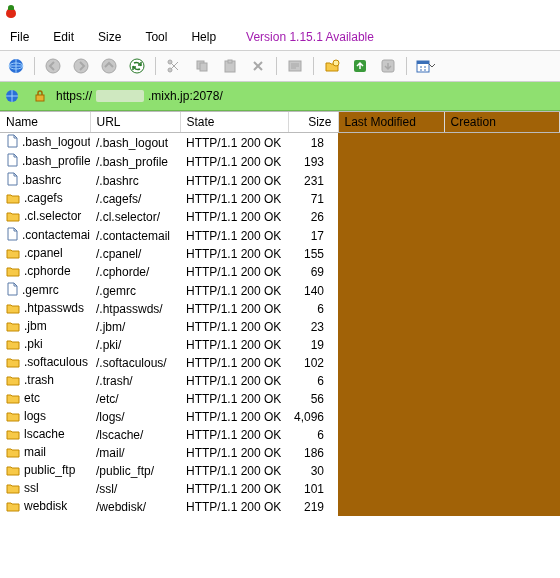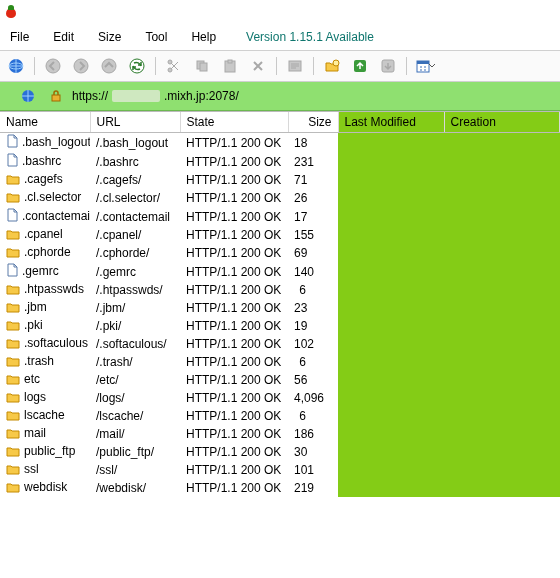--- a/index.html
+++ b/index.html
@@ -3,36 +3,36 @@
 <meta charset="utf-8">
 <style>
   html,body{margin:0;padding:0;font-family:"MS PGothic","Meiryo",sans-serif;font-size:12px;background:#fff;color:#000;overflow:hidden}
   body{width:560px;height:578px}
   .titlebar{height:20px;background:#fff;display:flex;align-items:center;padding:2px 4px}
   .strawberry{width:14px;height:14px;position:relative}
   .strawberry::before{content:"";position:absolute;left:2px;top:3px;width:10px;height:10px;background:#e02814;border-radius:50% 50% 50% 50%/60% 60% 45% 45%}
   .strawberry::after{content:"";position:absolute;left:4px;top:0;width:6px;height:5px;background:#2b8a1a;border-radius:50% 50% 0 0}
   .menubar{display:flex;align-items:center;padding:3px 0;gap:4px;border-bottom:1px solid #d0d0d0}
   .menubar .item{padding:3px 10px;cursor:default}
-  .menubar .ver{color:#0f766e;margin-left:6px}
+  .menubar .ver{color:#a21caf;margin-left:6px}
   .toolbar{display:flex;align-items:center;padding:3px 4px;gap:4px;border-bottom:1px solid #d0d0d0;background:#fafafa}
   .tbtn{width:22px;height:22px;display:inline-flex;align-items:center;justify-content:center;border:1px solid transparent;border-radius:2px}
   .sep{width:1px;height:18px;background:#c8c8c8;margin:0 2px}
   .disabled svg *{stroke:#a8a8a8!important;fill:#c8c8c8!important}
-  .addrbar{display:flex;background:#8fe070;padding:2px 16px;gap:4px;border-bottom:1px solid #6cb850}
+  .addrbar{display:flex;background:#8fe070;padding:2px 0;gap:4px;border-bottom:1px solid #6cb850}
   .addr{flex:1;display:flex;align-items:center;gap:4px}
   .addr span.url{white-space:nowrap}
   .addr .hostblank{display:inline-block;width:48px;height:12px;background:#cfe8c0;border-radius:2px;vertical-align:middle}
   .table-wrap{height:calc(578px - 20px - 26px - 30px - 22px);overflow-y:auto;border-top:1px solid #bbb}
   table{border-collapse:collapse;width:100%;table-layout:fixed}
   thead th{text-align:left;font-weight:normal;background:#fff;border-right:1px solid #d8d8d8;border-bottom:1px solid #bbb;padding:3px 6px;position:sticky;top:0}
   tbody td{padding:1px 6px;white-space:nowrap;overflow:hidden;text-overflow:clip;height:16px}
-  td.size{text-align:right;padding-right:32px}
+  td.size{text-align:right;padding-right:14px}
   .ficon{display:inline-block;vertical-align:-2px;margin-right:4px}
-  .rest{background:#84cc16}
+  .rest{background:#a16207}
   col.c-name{width:90px}col.c-url{width:90px}col.c-state{width:108px}col.c-size{width:50px}col.c-lm{width:106px}col.c-cr{width:auto}
 </style>
 </head>
 <body>
 
 <div class="titlebar">
   <span class="strawberry"></span>
 </div>
 
 <div class="menubar">
@@ -191,20 +191,31 @@
           <td>/.bash_logout</td>
           <td>HTTP/1.1 200 OK</td>
           <td class="size">18</td>
           <td class="rest"></td>
           <td class="rest"></td>
         </tr>
         <tr>
           <td><span class="ficon"><svg width="12" height="14">
                 <path d="M2 1h6l3 3v9H2z" fill="#fff" stroke="#5a7aa8"></path>
                 <path d="M8 1v3h3" fill="none" stroke="#5a7aa8"></path>
+              </svg></span>.bash_profile</td>
+          <td>/.bash_profile</td>
+          <td>HTTP/1.1 200 OK</td>
+          <td class="size">193</td>
+          <td class="rest"></td>
+          <td class="rest"></td>
+        </tr>
+        <tr>
+          <td><span class="ficon"><svg width="12" height="14">
+                <path d="M2 1h6l3 3v9H2z" fill="#fff" stroke="#5a7aa8"></path>
+                <path d="M8 1v3h3" fill="none" stroke="#5a7aa8"></path>
               </svg></span>.bashrc</td>
           <td>/.bashrc</td>
           <td>HTTP/1.1 200 OK</td>
           <td class="size">231</td>
           <td class="rest"></td>
           <td class="rest"></td>
         </tr>
         <tr>
           <td><span class="ficon"><svg width="14" height="12">
                 <path d="M1 3h4l1 1h7v7H1z" fill="#f7c948" stroke="#c48a00"></path>

